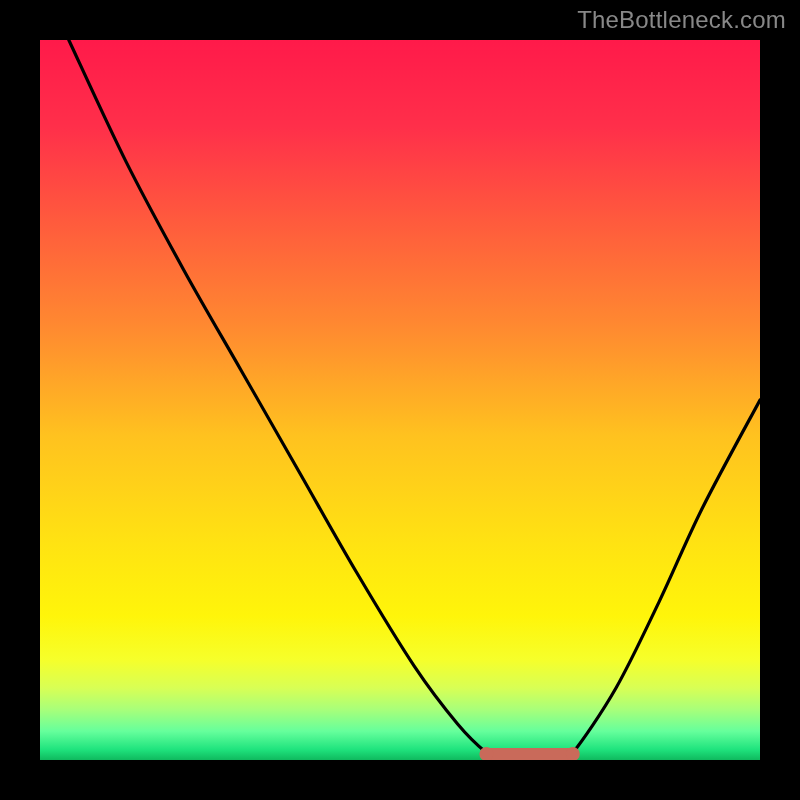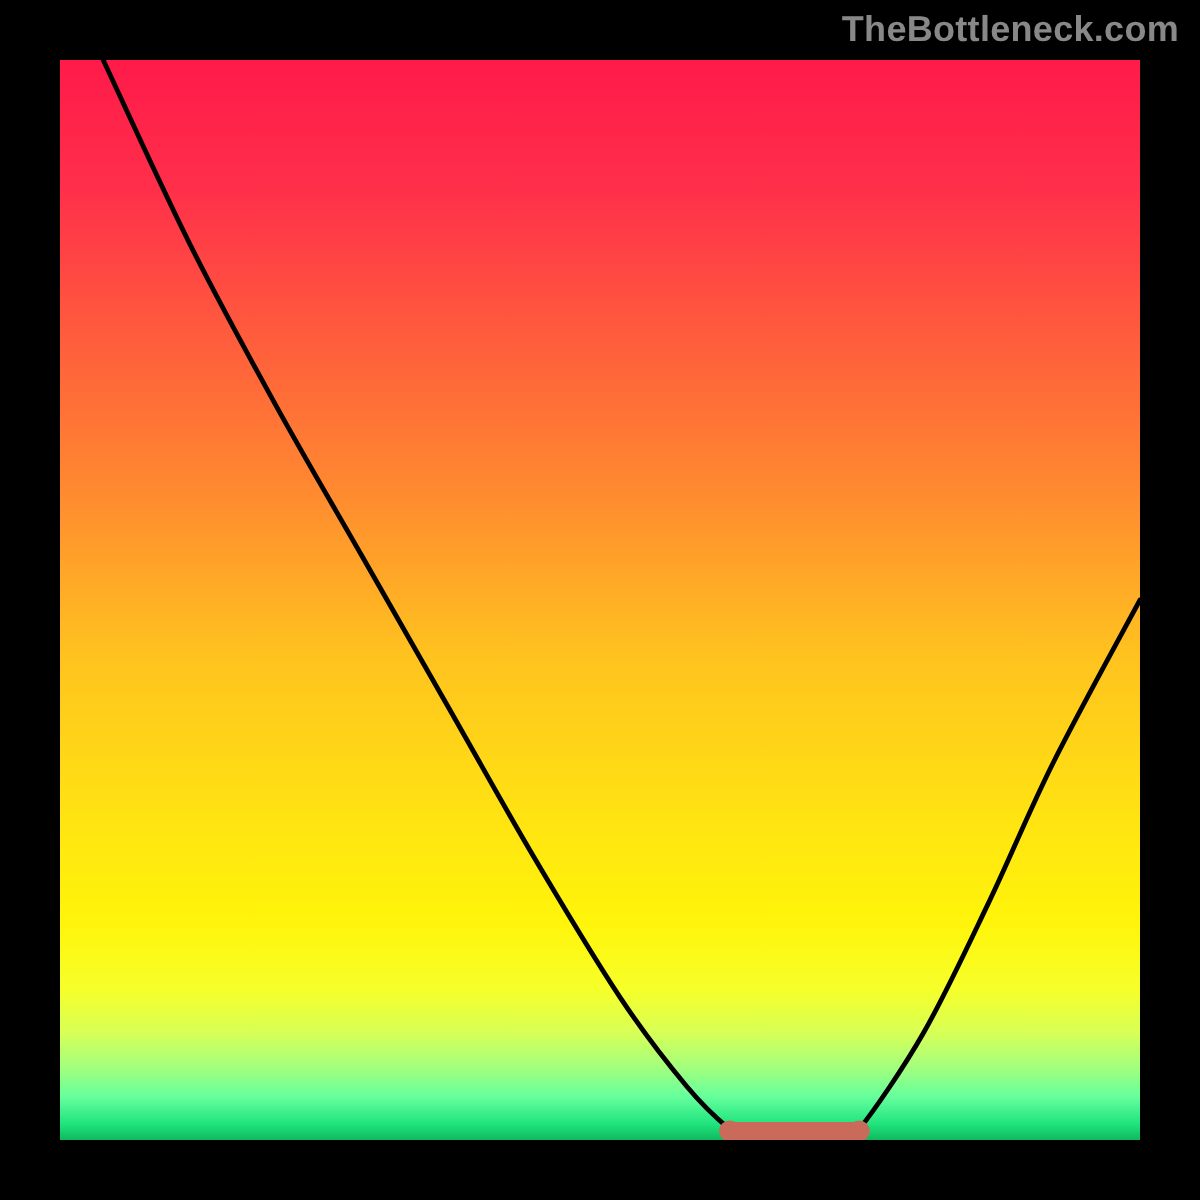--- a/index.html
+++ b/index.html
@@ -16,21 +16,21 @@
     height: 800px;
     background: #000;
   }
   .watermark {
     position: absolute;
     top: 6px;
     right: 14px;
     color: #888;
     font-family: Arial, Helvetica, sans-serif;
     font-size: 24px;
-    font-weight: 700;
+    font-weight: 400;
     letter-spacing: 0.2px;
     z-index: 10;
   }
   .plot-area {
     position: absolute;
     left: 40px;
     top: 40px;
     width: 720px;
     height: 720px;
     overflow: hidden;

